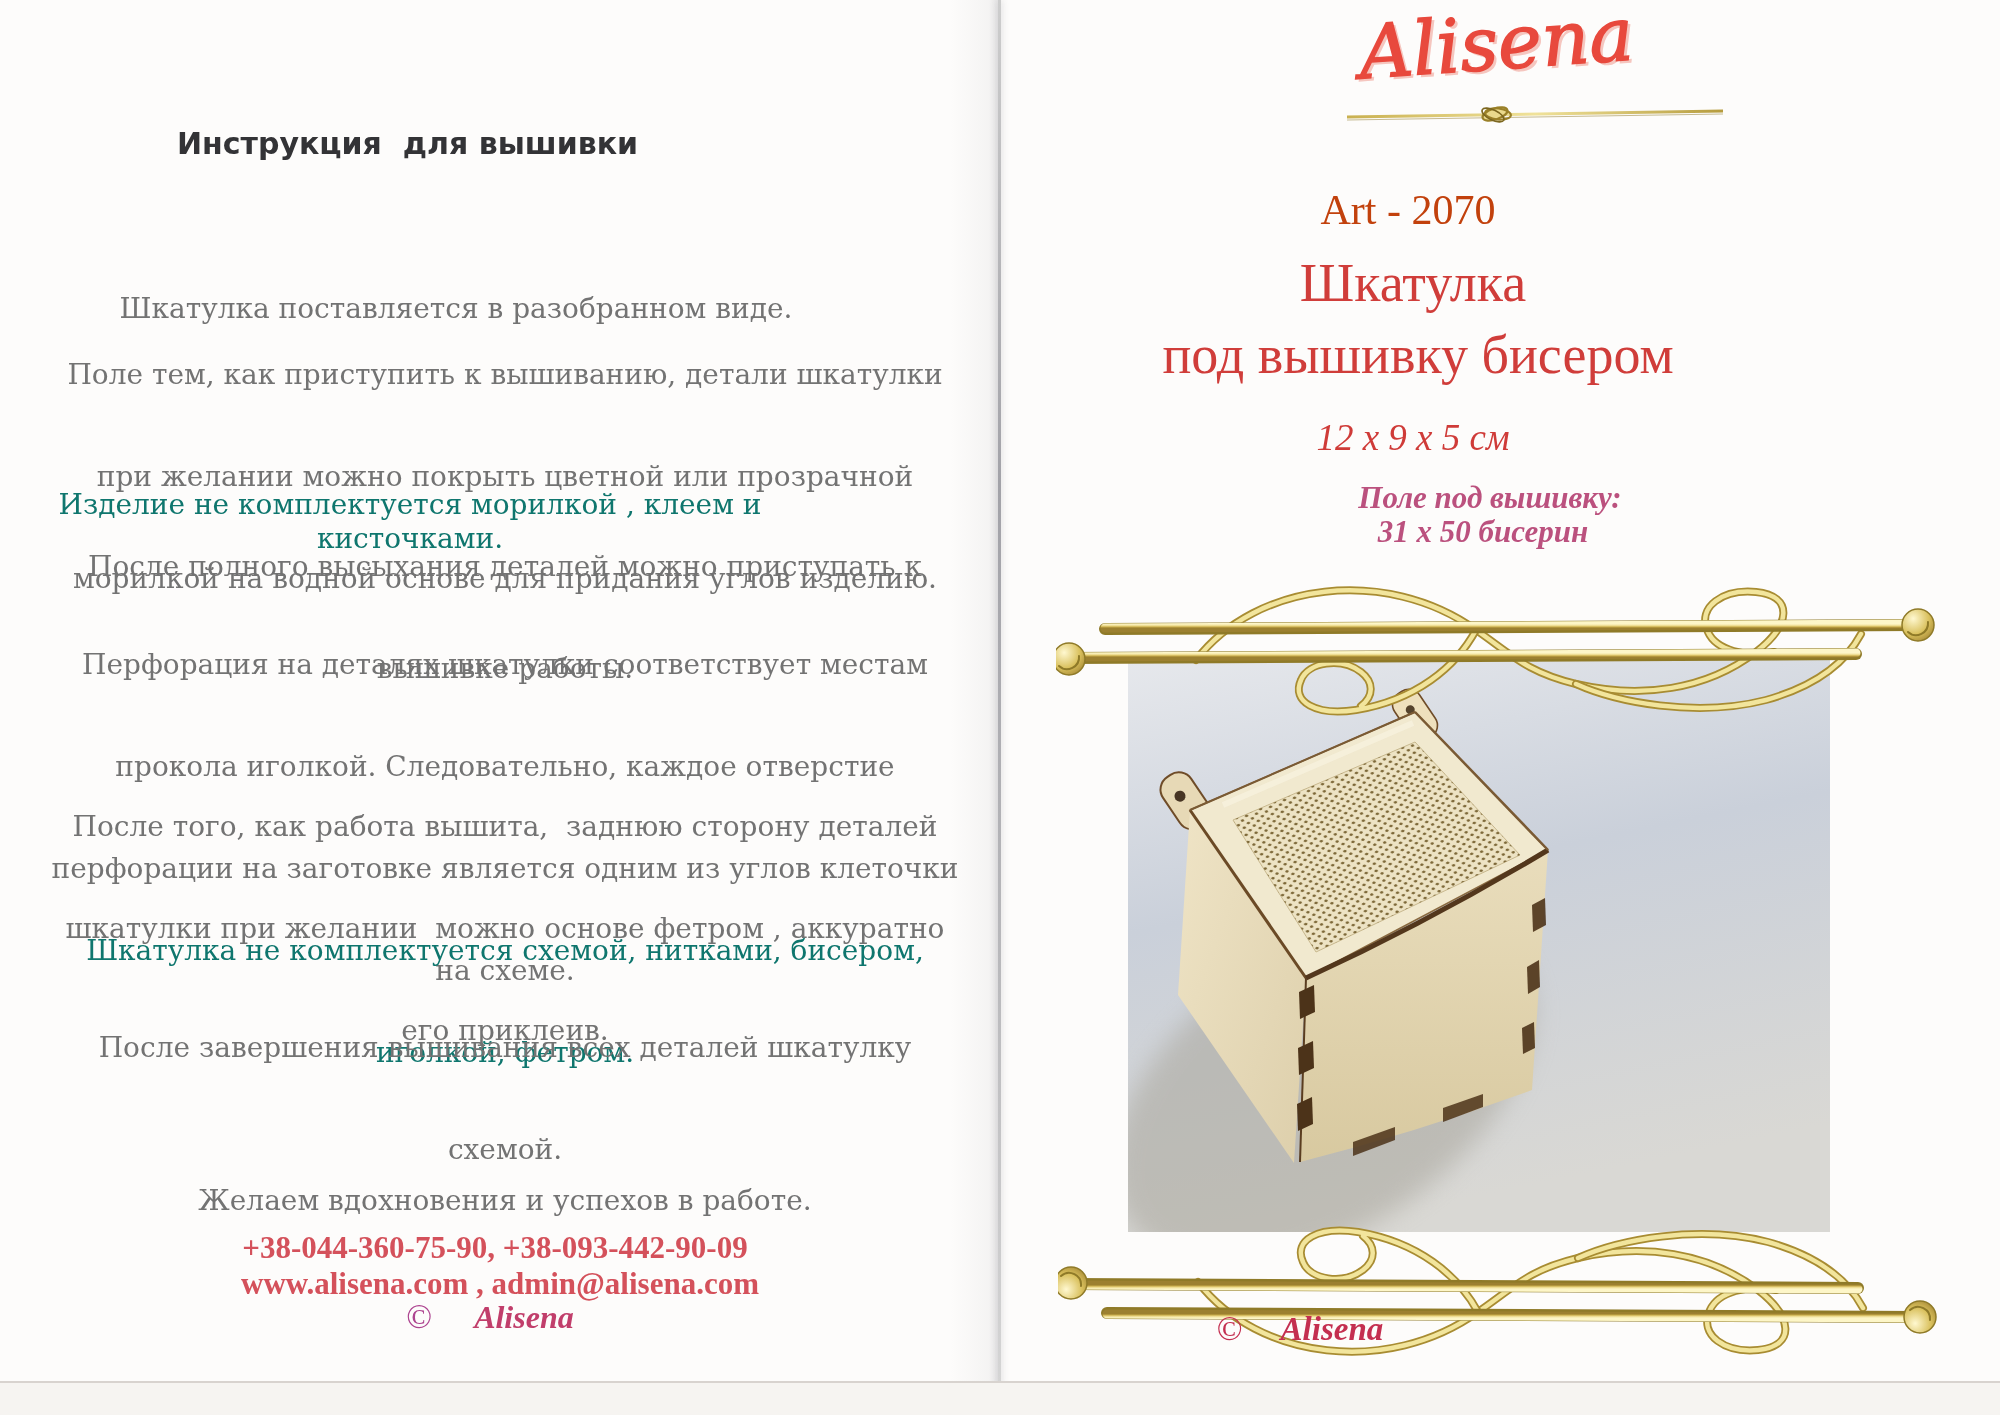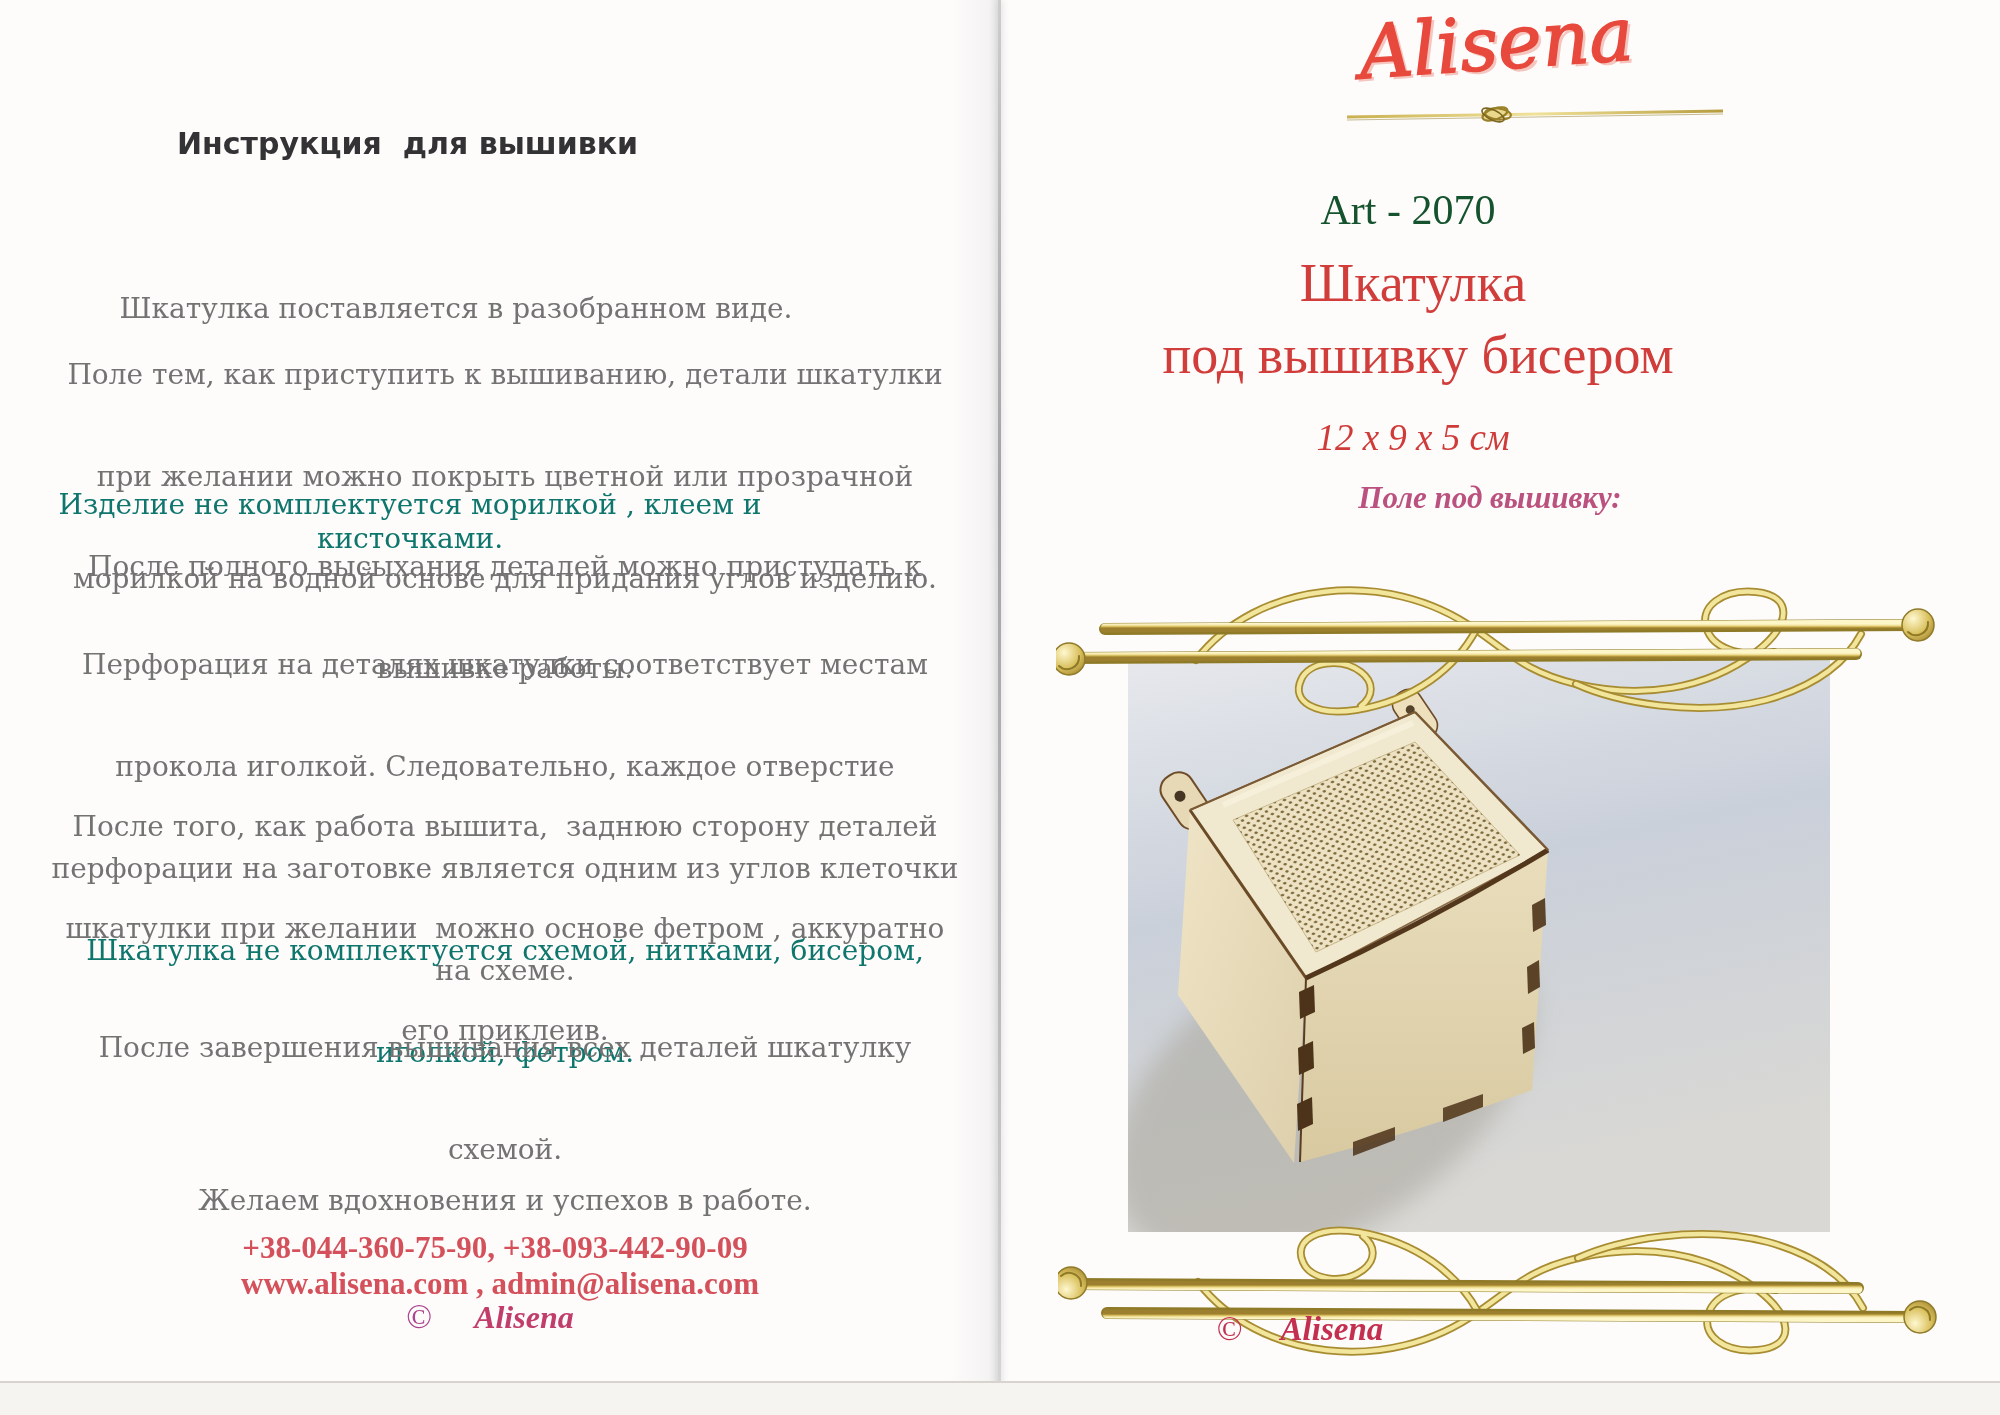--- a/index.html
+++ b/index.html
@@ -12,21 +12,21 @@
   .body-par{font-size:28px;line-height:34px;color:#737373;}
   .red-par{font-size:28px;line-height:34px;color:#0f766e;}
   .contact{font-family:"Liberation Serif", serif;font-weight:bold;
            font-size:31px;color:#d4515b;}
   .copyrow{display:flex;justify-content:center;align-items:baseline;gap:42px;}
   .copy-sym-l{font-size:34px;color:#ad4490;font-family:"Liberation Serif", serif;}
   .copy-name-l{font-size:32px;font-style:italic;font-weight:bold;color:#c13e6b;
                font-family:"Liberation Serif", serif;}
   
   .rp{font-family:"Liberation Serif", serif;}
-  .art{font-size:42px;color:#14532d;}
+  .art{font-size:42px;color:#c2410c;}
   .title{font-size:54px;color:#d03d3a;}
   .dims{font-size:37px;font-style:italic;color:#cf3b38;}
   .field{font-size:31px;font-style:italic;font-weight:bold;color:#bb517e;}
   .copy-sym-r{font-size:34px;color:#c42f50;font-family:"Liberation Serif", serif;}
   .copy-name-r{font-size:33px;font-style:italic;font-weight:bold;color:#c42f50;
                font-family:"Liberation Serif", serif;}
   .crease{background:linear-gradient(180deg,#cdcdcd,#a2a2a8 35%,#b9b9bc 70%,#d5d5d5);
           box-shadow:0 0 7px rgba(60,60,70,.25);}
   .crease-shade{background:linear-gradient(90deg,rgba(0,0,0,0) 0%,rgba(90,90,100,.05) 80%,rgba(90,90,100,.12) 100%);}
   .paper-edge{background:#d8d3cf;}
@@ -126,20 +126,21 @@
     </svg>
 
     <div class="abs t art" style="left:8px;top:186px;width:800px;">Art - 2070</div>
 
     <div class="abs t title" style="left:13px;top:252px;width:800px;">Шкатулка</div>
     <div class="abs t title" style="left:18px;top:324px;width:800px;">под вышивку бисером</div>
 
     <div class="abs t dims" style="left:13px;top:416px;width:800px;">12 x 9 x 5 см</div>
 
     <div class="abs t field" style="left:90px;top:480px;width:800px;">Поле под вышивку:</div>
+    <div class="abs t field" style="left:83px;top:514px;width:800px;">31 x 50 бисерин</div>
 
     <svg class="abs" style="left:128px;top:660px;" width="702" height="572" viewBox="0 0 702 572">
       <defs>
         <linearGradient id="photoBg" x1="0" y1="0" x2="0.25" y2="1">
           <stop offset="0" stop-color="#e6e8ec"></stop>
           <stop offset="0.45" stop-color="#cad0da"></stop>
           <stop offset="1" stop-color="#d9d8d4"></stop>
         </linearGradient>
         <linearGradient id="leftFace" x1="0" y1="0" x2="1" y2="1">
           <stop offset="0" stop-color="#efe4c6"></stop>

